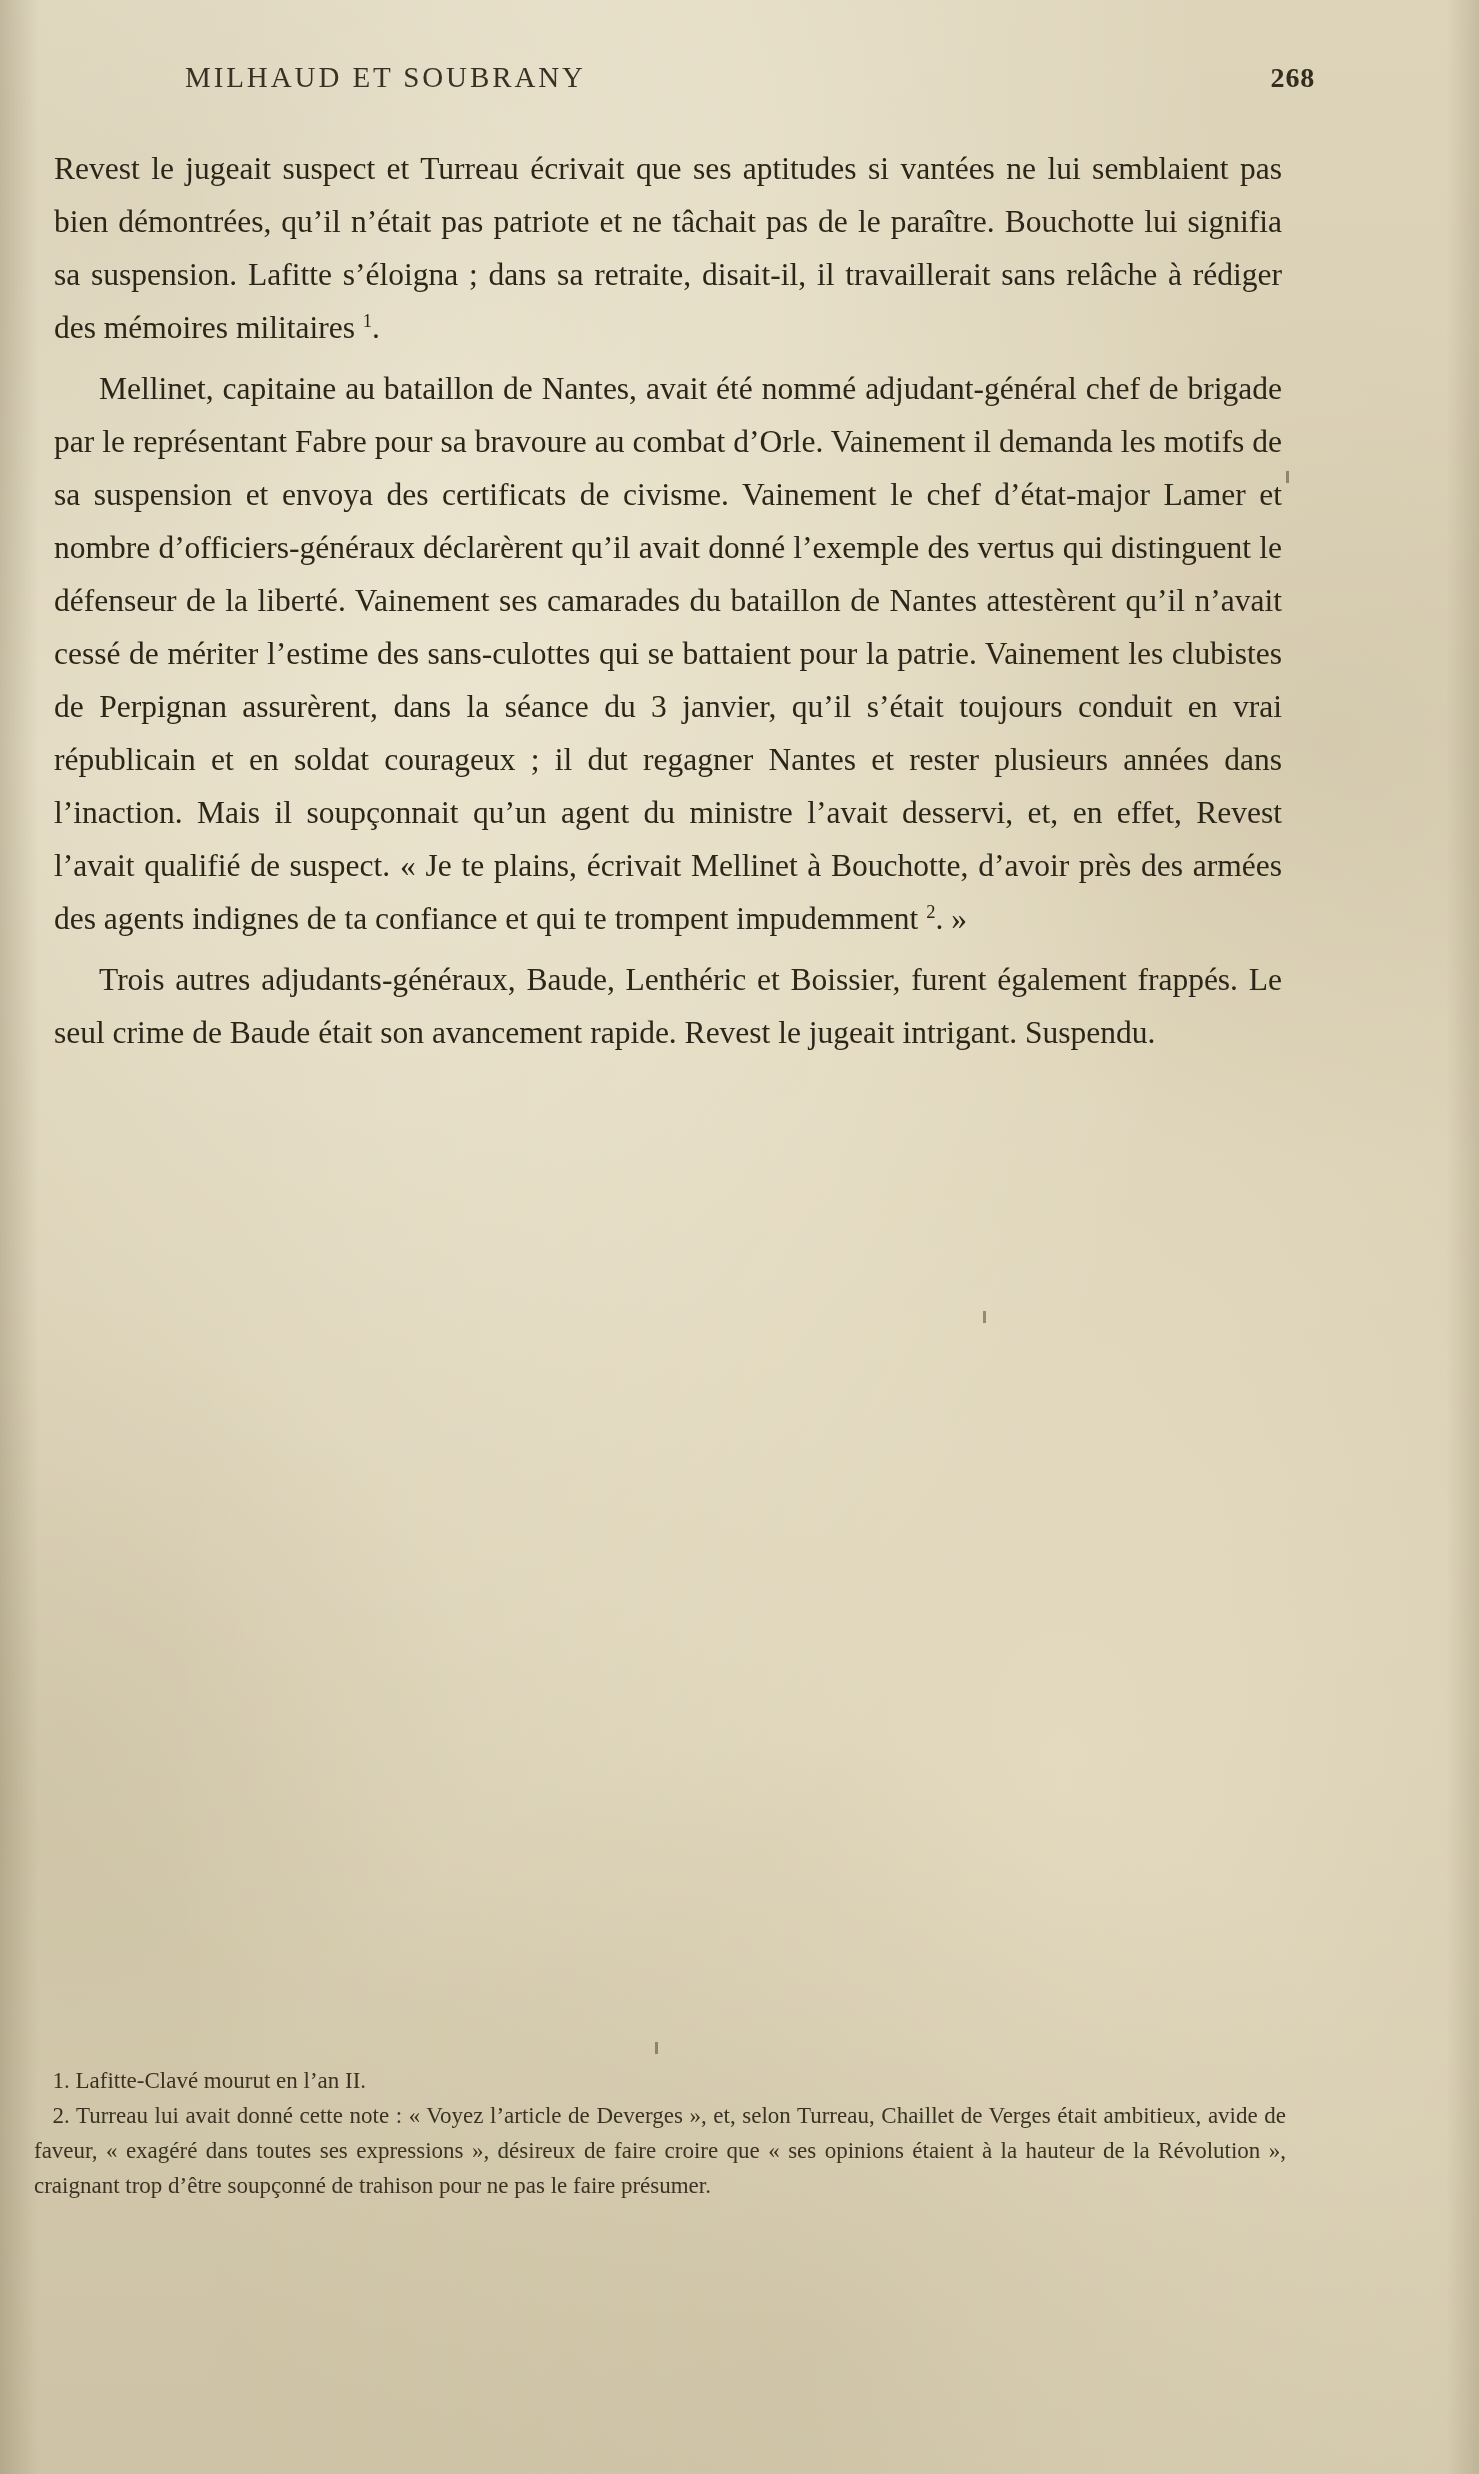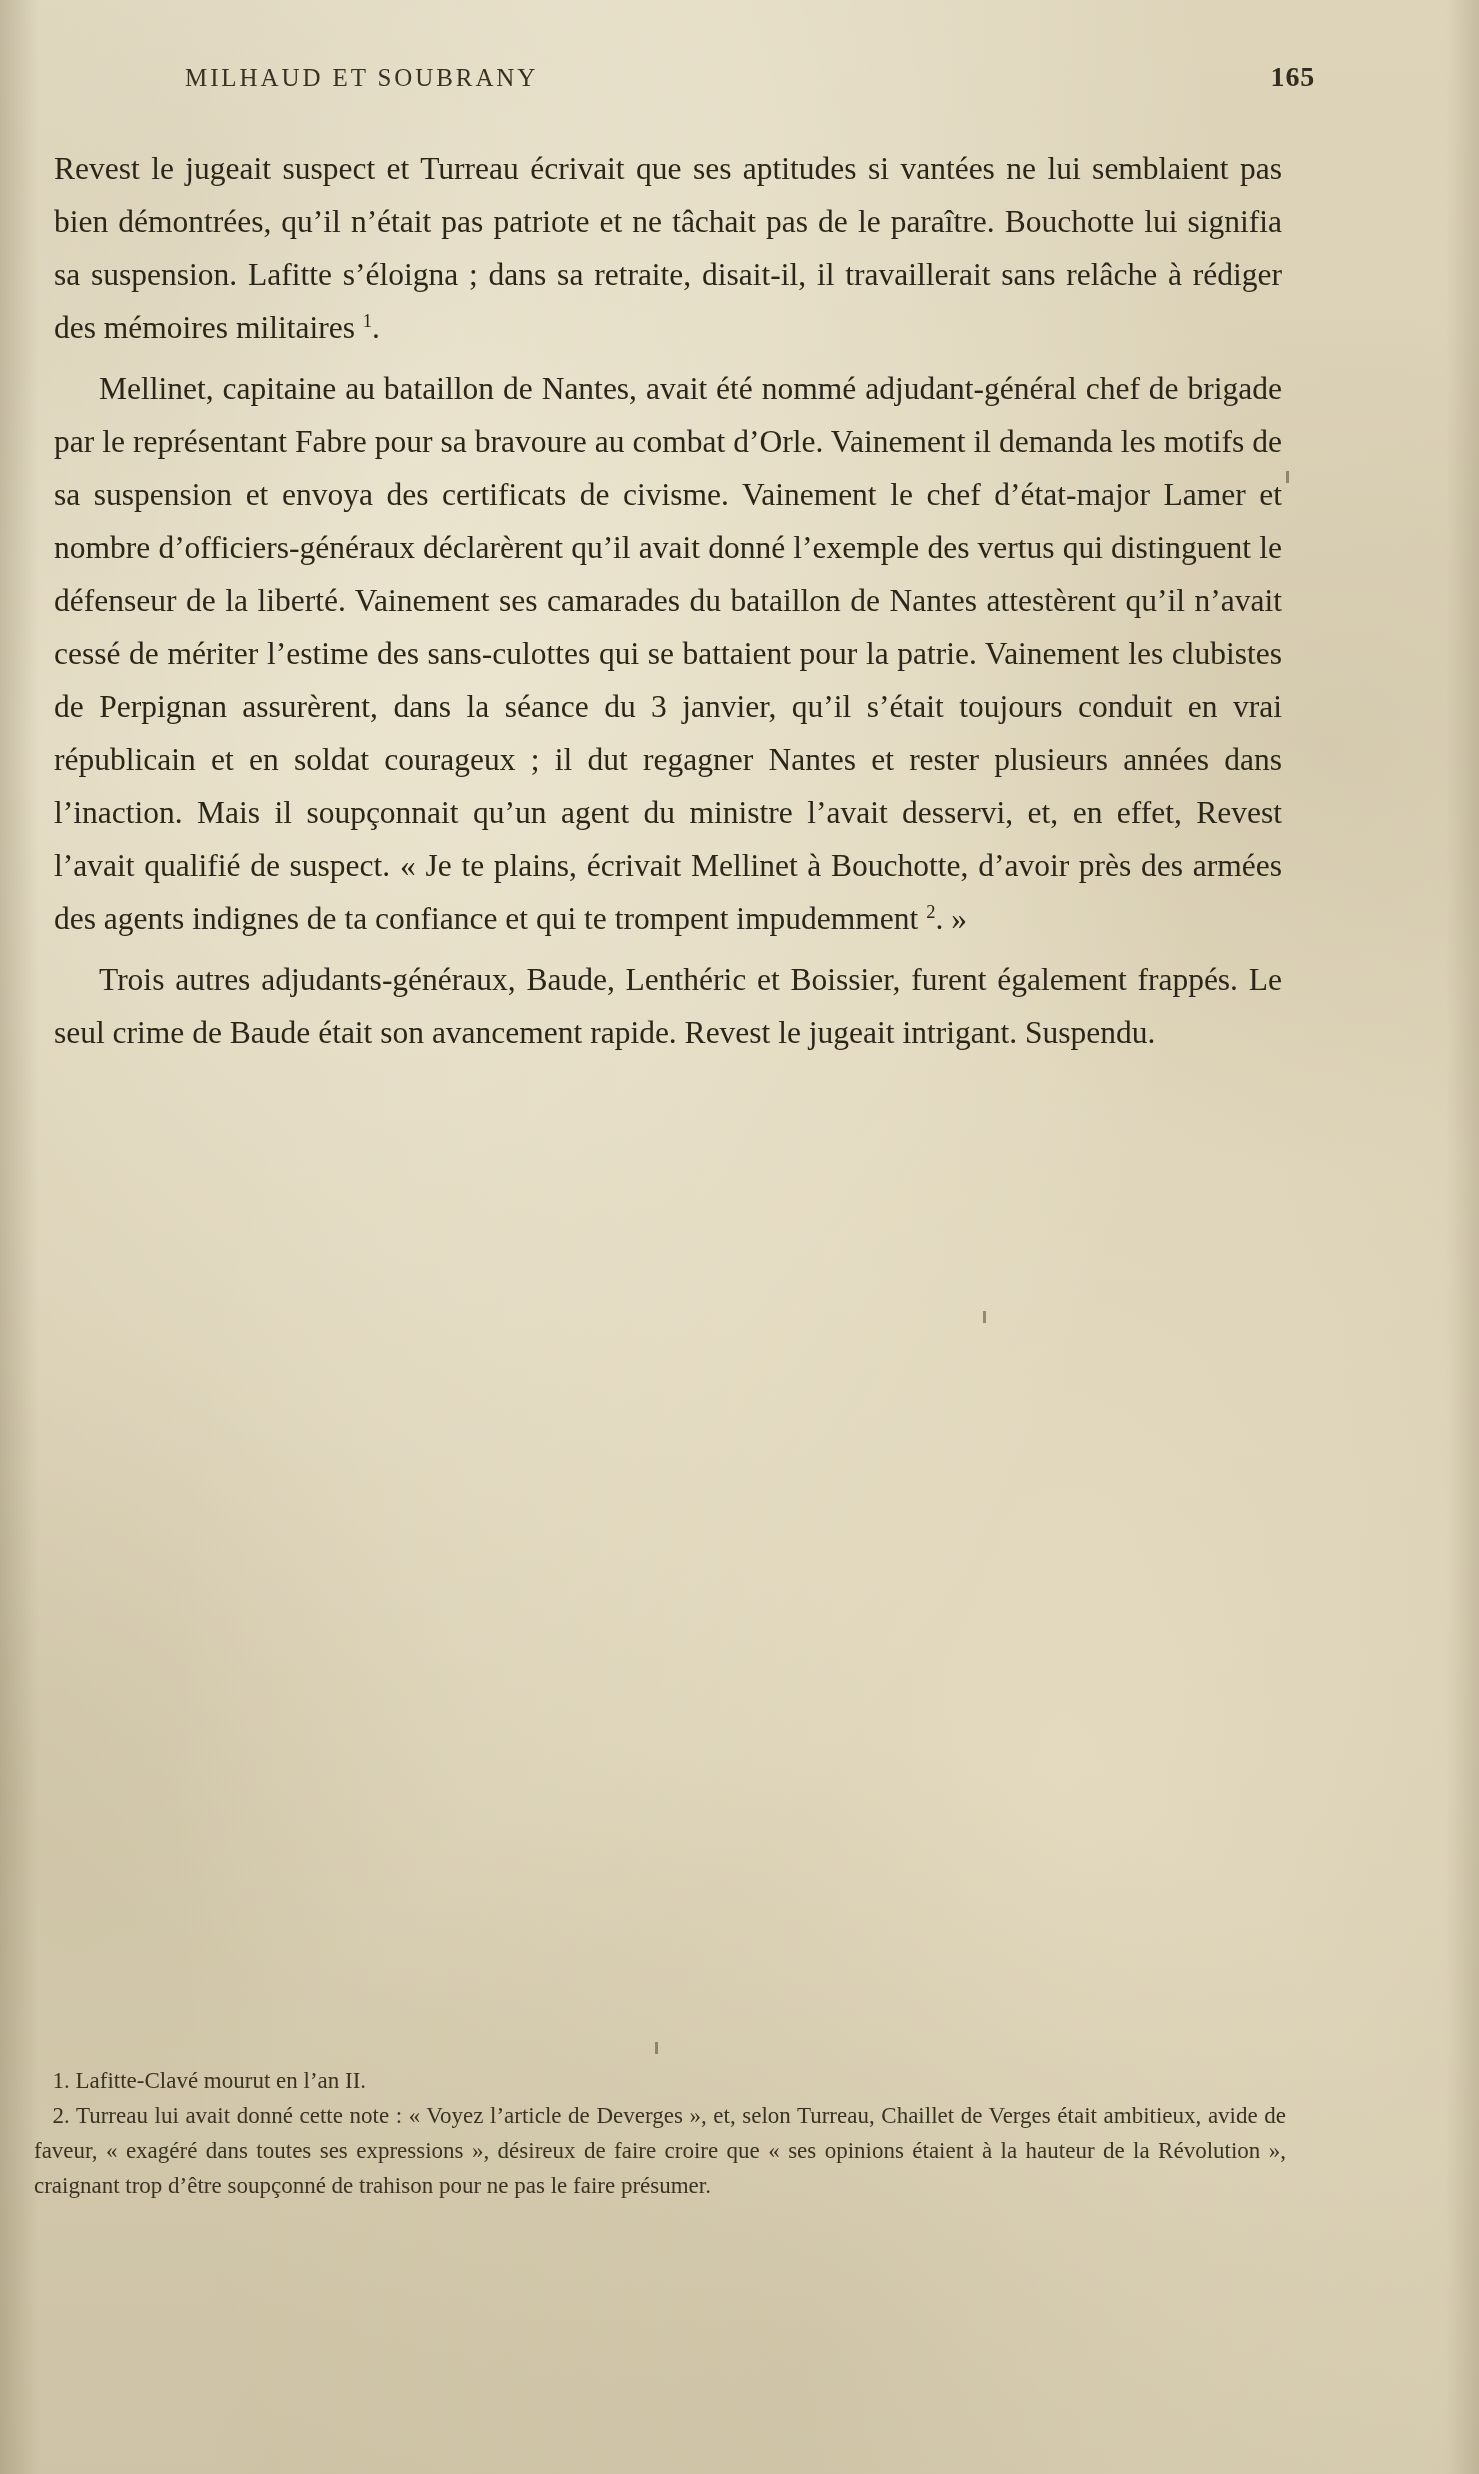--- a/index.html
+++ b/index.html
@@ -41,21 +41,21 @@
   .running-head {
     position: absolute;
     left: 185px;
     top: 61px;
     width: 1130px;
     display: flex;
     align-items: baseline;
     justify-content: space-between;
   }
   .head-title {
-    font-size: 25px;
+    font-size: 29px;
     letter-spacing: 2.9px;
     color: #3a3124;
     font-variant: small-caps;
     text-transform: uppercase;
   }
   .folio {
     font-size: 28px;
     font-weight: bold;
     color: #332c1f;
     letter-spacing: 0.8px;
@@ -129,21 +129,21 @@
 <body>
 
 <div class="page">
   <div class="edge-shadow"></div>
   <div class="edge-shadow-r"></div>
 
   <div class="content">
 
     <div class="running-head">
       <span class="head-title">MILHAUD ET SOUBRANY</span>
-      <span class="folio">165</span>
+      <span class="folio">268</span>
     </div>
 
     <div class="body-text">
       <p><span>Revest le jugeait suspect et Turreau écrivait que ses aptitudes si vantées ne lui semblaient pas bien démontrées, qu’il n’était pas patriote et ne tâchait pas de le paraître. Bouchotte lui signifia sa suspension. Lafitte s’éloigna ; dans sa retraite, disait-il, il travaillerait sans relâche à rédiger des mémoires militaires </span><span class="sup">1</span><span>.</span></p>
       <p class="indent"><span>Mellinet, capitaine au bataillon de Nantes, avait été nommé adjudant-général chef de brigade par le représentant Fabre pour sa bravoure au combat d’Orle. Vainement il demanda les motifs de sa suspension et envoya des certificats de civisme. Vainement le chef d’état-major Lamer et nombre d’officiers-généraux déclarèrent qu’il avait donné l’exemple des vertus qui distinguent le défenseur de la liberté. Vainement ses camarades du bataillon de Nantes attestèrent qu’il n’avait cessé de mériter l’estime des sans-culottes qui se battaient pour la patrie. Vainement les clubistes de Perpignan assurèrent, dans la séance du 3 janvier, qu’il s’était toujours conduit en vrai républicain et en soldat courageux ; il dut regagner Nantes et rester plusieurs années dans l’inaction. Mais il soupçonnait qu’un agent du ministre l’avait desservi, et, en effet, Revest l’avait qualifié de suspect. « Je te plains, écrivait Mellinet à Bouchotte, d’avoir près des armées des agents indignes de ta confiance et qui te trompent impudemment </span><span class="sup">2</span><span>. »</span></p>
       <p class="indent">Trois autres adjudants-généraux, Baude, Lenthéric et Boissier, furent également frappés. Le seul crime de Baude était son avancement rapide. Revest le jugeait intrigant. Suspendu.</p>
     </div>
 
     <div class="tick t1"></div>
     <div class="tick t2"></div>

